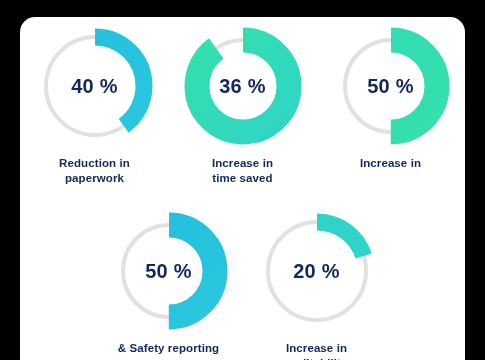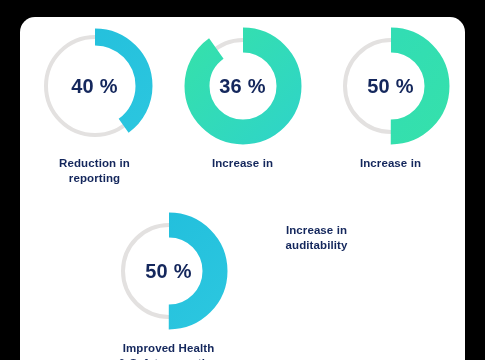--- a/index.html
+++ b/index.html
@@ -101,40 +101,41 @@
                 <stop offset="100%" stop-color="#23BFDC"></stop>
               </linearGradient>
             </defs>
             <circle class="trk" cx="59" cy="59" r="49" fill="none" stroke="#E3E1E0" stroke-width="4"></circle>
             <circle class="arc" cx="59" cy="59" r="49" fill="none" stroke="url(#g00)" stroke-linecap="butt" transform="rotate(-90 59 59)" stroke-width="17" stroke-dasharray="123.15043202071989 185.72564803107983"></circle>
           </svg>
           <span class="donut-value">40 %</span>
         </div>
         <div class="stat-label">
           <span class="ln">Reduction in</span>
-          <span class="ln">reporting</span>
+          <span class="ln">paperwork</span>
         </div>
       </div>
 
       <div class="stat-cell">
         <div class="donut-wrap">
           <svg viewBox="0 0 118 118" width="118" height="118">
             <defs>
               <linearGradient id="g01" x1="0" y1="1" x2="1" y2="0">
                 <stop offset="0%" stop-color="#2FD5C6"></stop>
                 <stop offset="100%" stop-color="#35E0AC"></stop>
               </linearGradient>
             </defs>
             <circle class="trk" cx="59" cy="59" r="46" fill="none" stroke="#E3E1E0" stroke-width="4"></circle>
             <circle class="arc" cx="59" cy="59" r="46" fill="none" stroke="url(#g01)" stroke-linecap="butt" transform="rotate(-90 59 59)" stroke-width="25" stroke-dasharray="260.12387171723486 29.90265241302609"></circle>
           </svg>
           <span class="donut-value">36 %</span>
         </div>
         <div class="stat-label">
           <span class="ln">Increase in</span>
+          <span class="ln">time saved</span>
         </div>
       </div>
 
       <div class="stat-cell">
         <div class="donut-wrap">
           <svg viewBox="0 0 118 118" width="118" height="118">
             <defs>
               <linearGradient id="g02" x1="0" y1="1" x2="1" y2="0">
                 <stop offset="0%" stop-color="#35E0AC"></stop>
                 <stop offset="100%" stop-color="#31DCB6"></stop>
@@ -161,26 +162,38 @@
                 <stop offset="0%" stop-color="#2BC6DF"></stop>
                 <stop offset="100%" stop-color="#21BEDC"></stop>
               </linearGradient>
             </defs>
             <circle class="trk" cx="59" cy="59" r="46" fill="none" stroke="#E3E1E0" stroke-width="4"></circle>
             <circle class="arc" cx="59" cy="59" r="46" fill="none" stroke="url(#g10)" stroke-linecap="butt" transform="rotate(-90 59 59)" stroke-width="25" stroke-dasharray="144.51326206513048 145.51326206513048"></circle>
           </svg>
           <span class="donut-value">50 %</span>
         </div>
         <div class="stat-label">
-          <span class="ln">Improved Health</span>
           <span class="ln">&amp; Safety reporting</span>
         </div>
       </div>
 
       <div class="stat-cell">
+        <div class="donut-wrap">
+          <svg viewBox="0 0 118 118" width="118" height="118">
+            <defs>
+              <linearGradient id="g11" x1="0" y1="1" x2="1" y2="0">
+                <stop offset="0%" stop-color="#2FD3C8"></stop>
+                <stop offset="100%" stop-color="#2FD3C8"></stop>
+              </linearGradient>
+            </defs>
+            <circle class="trk" cx="59" cy="59" r="49" fill="none" stroke="#E3E1E0" stroke-width="4"></circle>
+            <circle class="arc" cx="59" cy="59" r="49" fill="none" stroke="url(#g11)" stroke-linecap="butt" transform="rotate(-90 59 59)" stroke-width="17" stroke-dasharray="61.575216010359945 247.30086404143978"></circle>
+          </svg>
+          <span class="donut-value">20 %</span>
+        </div>
         <div class="stat-label">
           <span class="ln">Increase in</span>
           <span class="ln">auditability</span>
         </div>
       </div>
     </div>
 
   </div>
 </div>
 

